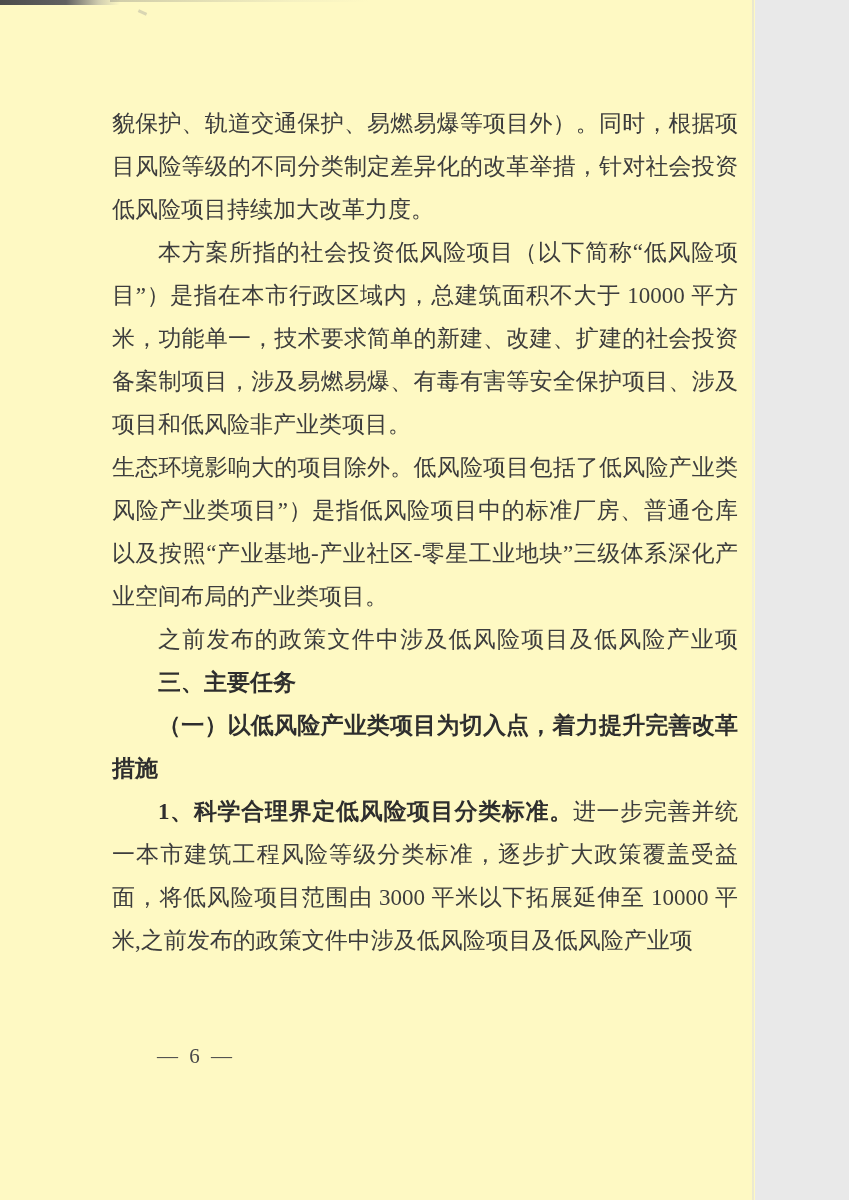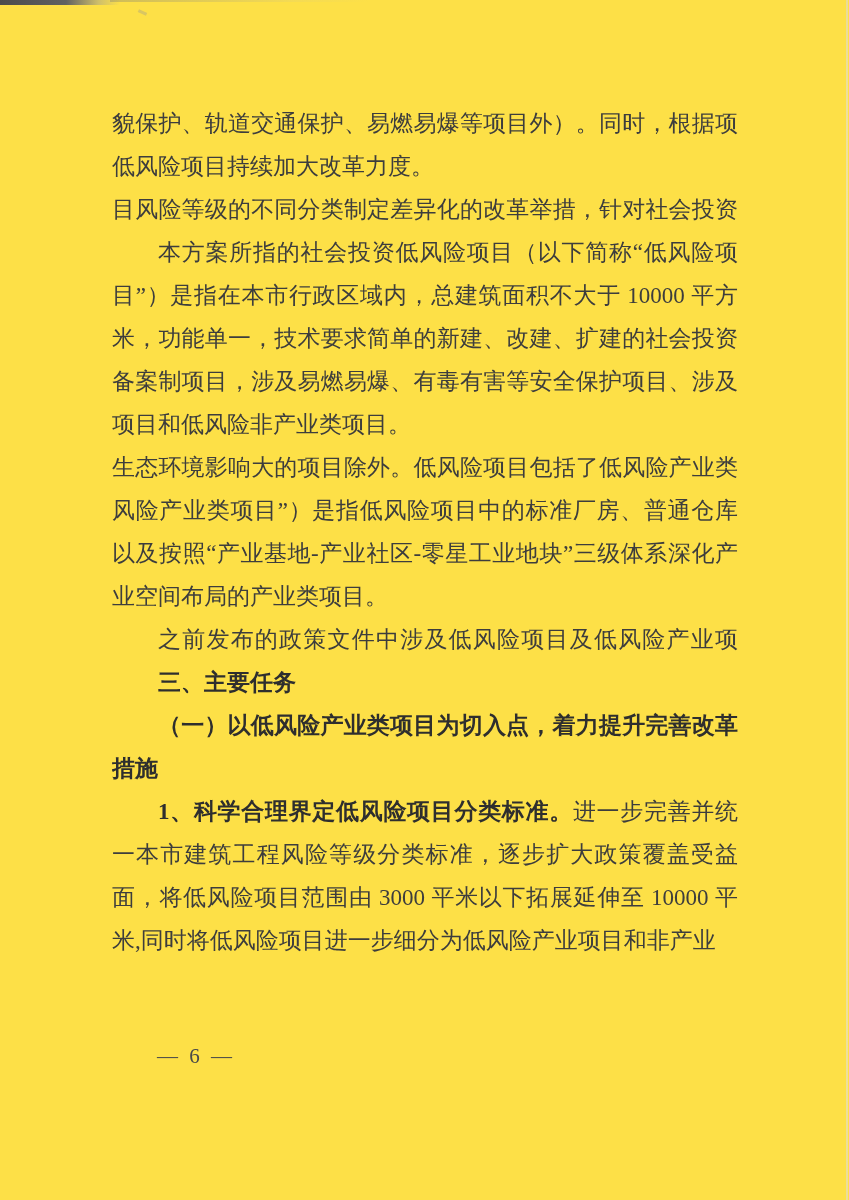--- a/index.html
+++ b/index.html
@@ -1,20 +1,20 @@
 <!DOCTYPE html>
 <html><head>
 <meta charset="utf-8">
 <style>
   html, body { margin: 0; padding: 0; background: #e9e9e9; }
   .page {
     position: relative;
-    width: 849px;
+    width: 755px;
     height: 1200px;
-    background: #fde047;
+    background: #fef9c3;
     overflow: hidden;
     font-family: "Liberation Serif", "DejaVu Serif", serif;
   }
   .content {
     position: absolute;
     left: 112px;
     top: 102px;
     width: 626px;
     color: #3d3d3d;
     font-size: 23px;
@@ -76,22 +76,22 @@
 
 <div class="page">
   <div class="artifact-top-dark"></div>
   <div class="artifact-top-faint"></div>
   <div class="artifact-speck"></div>
   <div class="artifact-right-edge"></div>
 
   <div class="content">
       <div class="block body">
         <div class="line">貌保护、轨道交通保护、易燃易爆等项目外）。同时，根据项</div>
+        <div class="line">目风险等级的不同分类制定差异化的改革举措，针对社会投资</div>
         <div class="line last">低风险项目持续加大改革力度。</div>
-        <div class="line">目风险等级的不同分类制定差异化的改革举措，针对社会投资</div>
       </div>
       <div class="block body">
         <div class="line indent">本方案所指的社会投资低风险项目（以下简称“低风险项</div>
         <div class="line">目”）是指在本市行政区域内，总建筑面积不大于 10000 平方</div>
         <div class="line">米，功能单一，技术要求简单的新建、改建、扩建的社会投资</div>
         <div class="line">备案制项目，涉及易燃易爆、有毒有害等安全保护项目、涉及</div>
         <div class="line last">项目和低风险非产业类项目。</div>
         <div class="line">生态环境影响大的项目除外。低风险项目包括了低风险产业类</div>
       </div>
       <div class="block body">
@@ -106,18 +106,18 @@
         <div class="line last indent">三、主要任务</div>
       </div>
       <div class="block heading">
         <div class="line indent">（一）以低风险产业类项目为切入点，着力提升完善改革</div>
         <div class="line last">措施</div>
       </div>
       <div class="block body">
         <div class="line indent"><span class="lead-bold">1、科学合理界定低风险项目分类标准。</span><span>进一步完善并统</span></div>
         <div class="line">一本市建筑工程风险等级分类标准，逐步扩大政策覆盖受益</div>
         <div class="line">面，将低风险项目范围由 3000 平米以下拓展延伸至 10000 平</div>
-        <div class="line last">米,同时将低风险项目进一步细分为低风险产业项目和非产业</div>
+        <div class="line last">米,之前发布的政策文件中涉及低风险项目及低风险产业项</div>
       </div>
     </div>
 
   <div class="footer">— 6 —</div>
 </div>
 
 </body></html>

